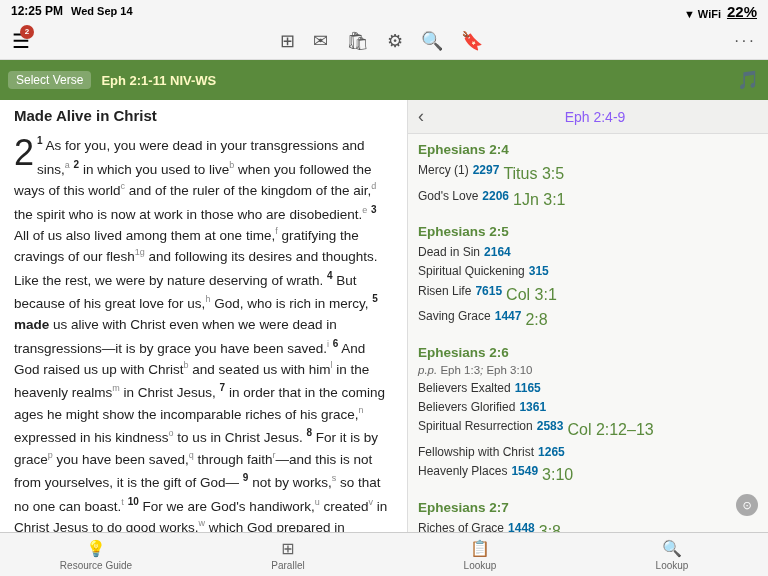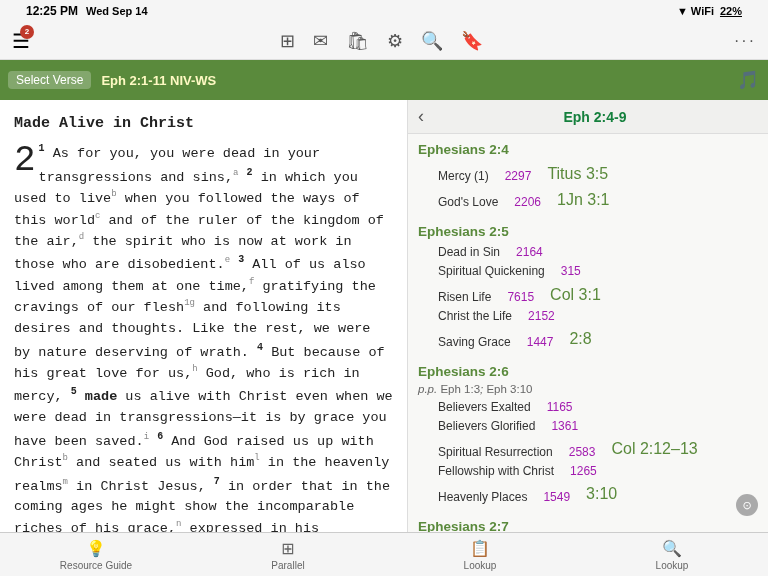--- a/index.html
+++ b/index.html
@@ -4,31 +4,31 @@
   <style>
     * { box-sizing: border-box; margin: 0; padding: 0; }
     body { font-family: -apple-system, BlinkMacSystemFont, 'Helvetica Neue', Arial, sans-serif; background: #fff; width: 768px; height: 576px; overflow: hidden; display: flex; flex-direction: column; }
 
     
     .status-bar {
       background: #f5f5f5;
       display: flex;
       justify-content: space-between;
       align-items: center;
-      padding: 2px 26px;
+      padding: 2px 11px;
       font-size: 11px;
       font-weight: 600;
       height: 22px;
       flex-shrink: 0;
     }
     .status-left { display: flex; gap: 8px; align-items: center; }
     .status-right { display: flex; gap: 6px; align-items: flex-end; }
     .status-time { font-weight: 700; font-size: 12px; }
     .status-date { font-size: 11px; }
-    .battery-icon { font-size: 11px; text-decoration: underline; }
+    .battery-icon { font-size: 15px; text-decoration: underline; }
 
     
     .top-nav {
       background: #f5f5f5;
       display: flex;
       align-items: center;
       justify-content: space-between;
       padding: 4px 12px;
       height: 38px;
       border-bottom: 1px solid #ddd;
@@ -71,26 +71,25 @@
       display: flex;
       flex: 1;
       overflow: hidden;
     }
 
     
     .bible-panel {
       width: 408px;
       flex-shrink: 0;
       overflow-y: auto;
-      padding: 12px 14px;
+      padding: 4px 14px;
       font-size: 13.5px;
       line-height: 1.55;
       color: #222;
       border-right: 1px solid #ddd;
-      font-family: Liberation Mono, monospace;
     }
     .bible-section-title {
       font-weight: 700;
       font-size: 15px;
       margin-bottom: 6px;
     }
     .chapter-num {
       font-size: 36px;
       font-weight: 300;
       float: left;
@@ -113,41 +112,40 @@
     }
     .ref-header {
       display: flex;
       align-items: center;
       padding: 6px 10px;
       border-bottom: 1px solid #ddd;
       background: #f0f0ee;
       flex-shrink: 0;
     }
     .ref-back-btn { color: #555; font-size: 18px; margin-right: 8px; cursor: pointer; }
-    .ref-title { font-size: 14px; font-weight: 700; color: #15803d; flex: 1; text-align: center; }
+    .ref-title { font-size: 14px; font-weight: 400; color: #8b5cf6; flex: 1; text-align: center; }
     .ref-content { padding: 8px 10px; overflow-y: auto; flex: 1; }
 
     .ref-section { margin-bottom: 12px; }
     .ref-section-title {
       color: #5a8a3c;
       font-weight: 700;
       font-size: 13.5px;
       margin-bottom: 4px;
     }
     .ref-item {
       font-size: 12px;
       color: #333;
       line-height: 1.6;
       display: flex;
-      align-items: flex-end;
-      gap: 16px;
-      margin-left: 20px;
+      align-items: flex-start;
+      gap: 4px;
     }
     .ref-item .ref-label { color: #333; }
-    .ref-item .ref-count { color: #a21caf; font-weight: 400; }
+    .ref-item .ref-count { color: #0369a1; font-weight: 700; }
     .ref-item .ref-cross { color: #5a8a3c; font-size: 16px; }
     .ref-sub { font-size: 11.5px; color: #666; font-style: italic; margin-bottom: 3px; }
 
     
     .bottom-tabs {
       background: #f5f5f5;
       border-top: 1px solid #ccc;
       display: flex;
       height: 44px;
       flex-shrink: 0;
@@ -254,24 +252,20 @@
         <div class="ref-item">
           <span class="ref-label">Spiritual Quickening</span>
           <span class="ref-count">315</span>
         </div>
         <div class="ref-item">
           <span class="ref-label">Risen Life</span>
           <span class="ref-count">7615</span>
           <span class="ref-cross">Col 3:1</span>
         </div>
         <div class="ref-item">
-          <span class="ref-label">Christ the Life</span>
-          <span class="ref-count">2152</span>
-        </div>
-        <div class="ref-item">
           <span class="ref-label">Saving Grace</span>
           <span class="ref-count">1447</span>
           <span class="ref-cross">2:8</span>
         </div>
       </div>
 
       <div class="ref-section">
         <div class="ref-section-title">Ephesians 2:6</div>
         <div class="ref-sub">p.p. <span class="ref-cross" style="font-style:normal;">Eph 1:3</span>; <span class="ref-cross" style="font-style:normal;">Eph 3:10</span></div>
         <div class="ref-item">

